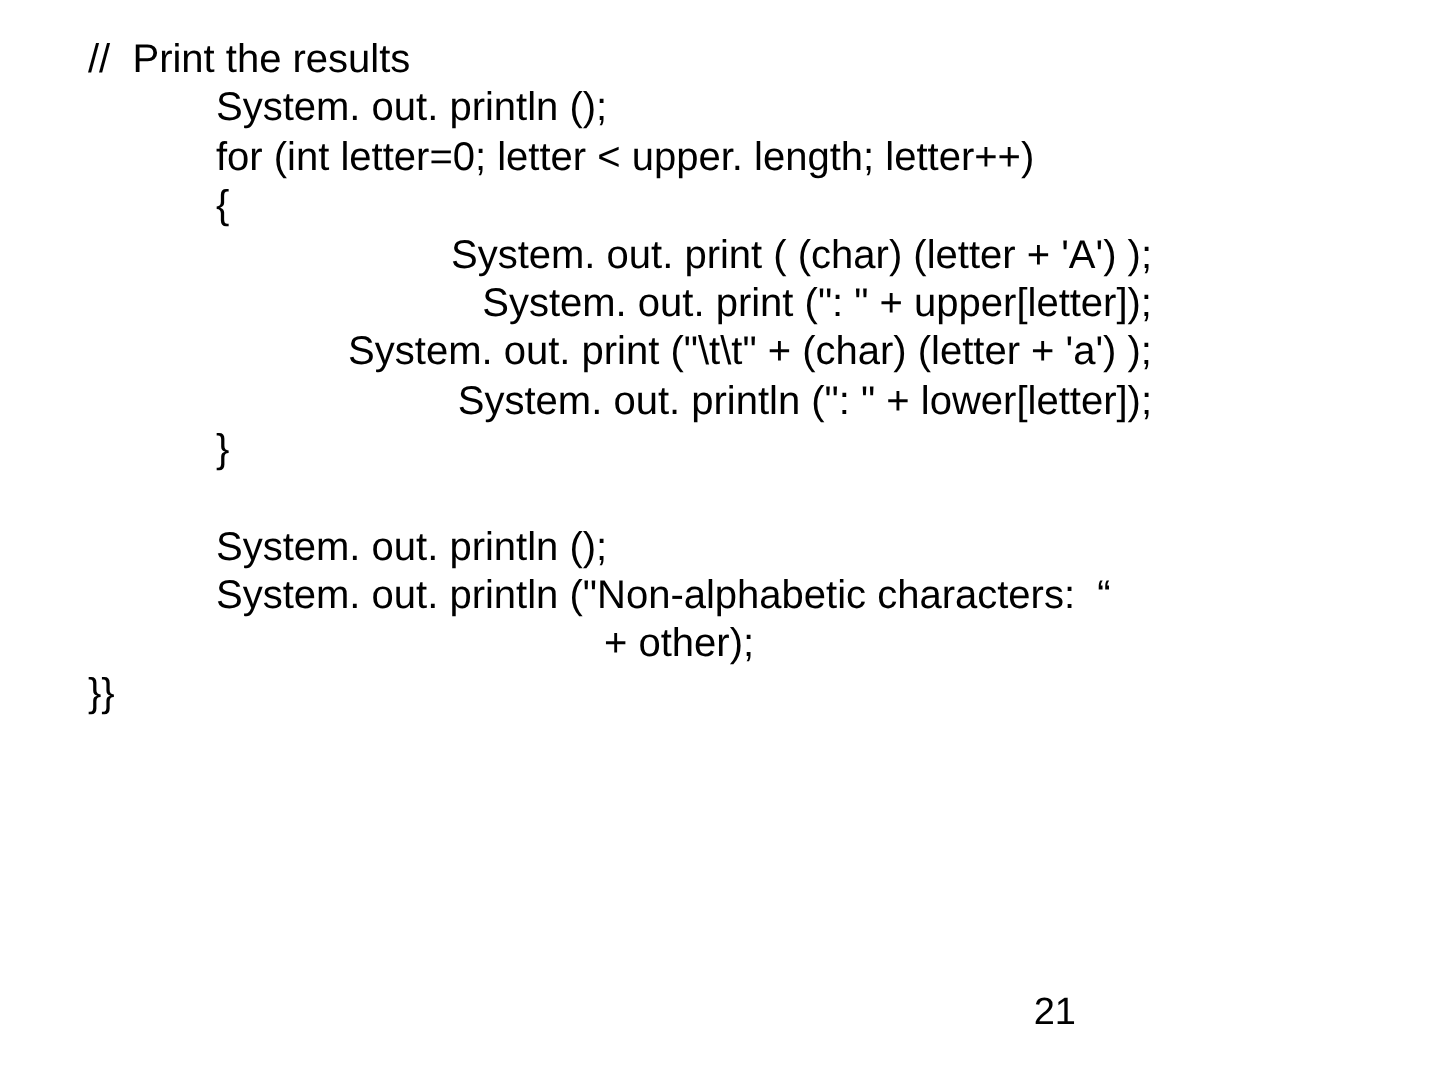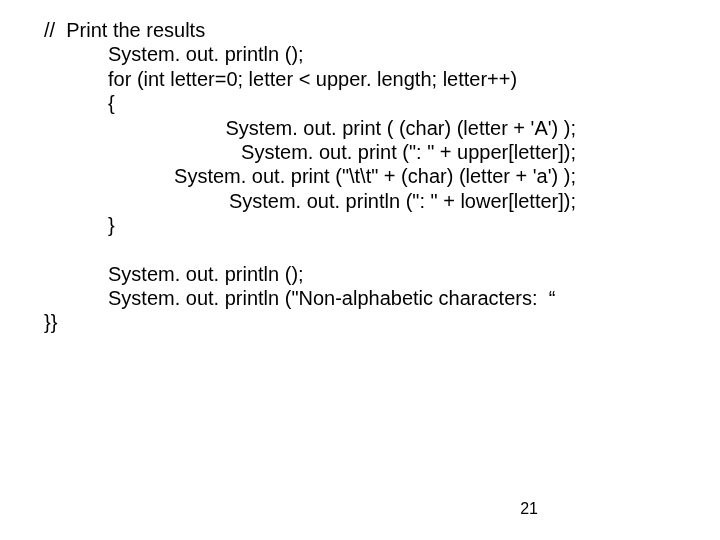--- a/index.html
+++ b/index.html
@@ -24,21 +24,21 @@
   .line { white-space: pre; line-height: 1.22; }
   .ind0 { padding-left: 44px; }
   .ind1 { padding-left: 108px; }
   .ind2 { padding-left: 134px; text-align: right; }
   .ind3 { padding-left: 302px; }
   .blank { height: 24px; }
   .pagenum {
     position: absolute;
     right: 38px;
     bottom: 22px;
-    font-size: 16px;
+    font-size: 19px;
   }
 </style>
 </head>
 <body>
 
 <div class="slide">
 
   <div class="line ind0">//  Print the results</div>
   <div class="line ind1">System. out. println ();</div>
   <div class="line ind1">for (int letter=0; letter &lt; upper. length; letter++)</div>
@@ -46,16 +46,17 @@
   <div class="line ind2">System. out. print ( (char) (letter + 'A') );</div>
   <div class="line ind2">System. out. print (": " + upper[letter]);</div>
   <div class="line ind2">System. out. print ("\t\t" + (char) (letter + 'a') );</div>
   <div class="line ind2">System. out. println (": " + lower[letter]);</div>
   <div class="line ind1">}</div>
 
   <div class="blank"></div>
 
   <div class="line ind1">System. out. println ();</div>
   <div class="line ind1">System. out. println ("Non-alphabetic characters:  “</div>
+  <div class="line ind3">+ other);</div>
   <div class="line ind0">}}</div>
 
   <div class="pagenum">21</div>
 </div>
 
 </body></html>

